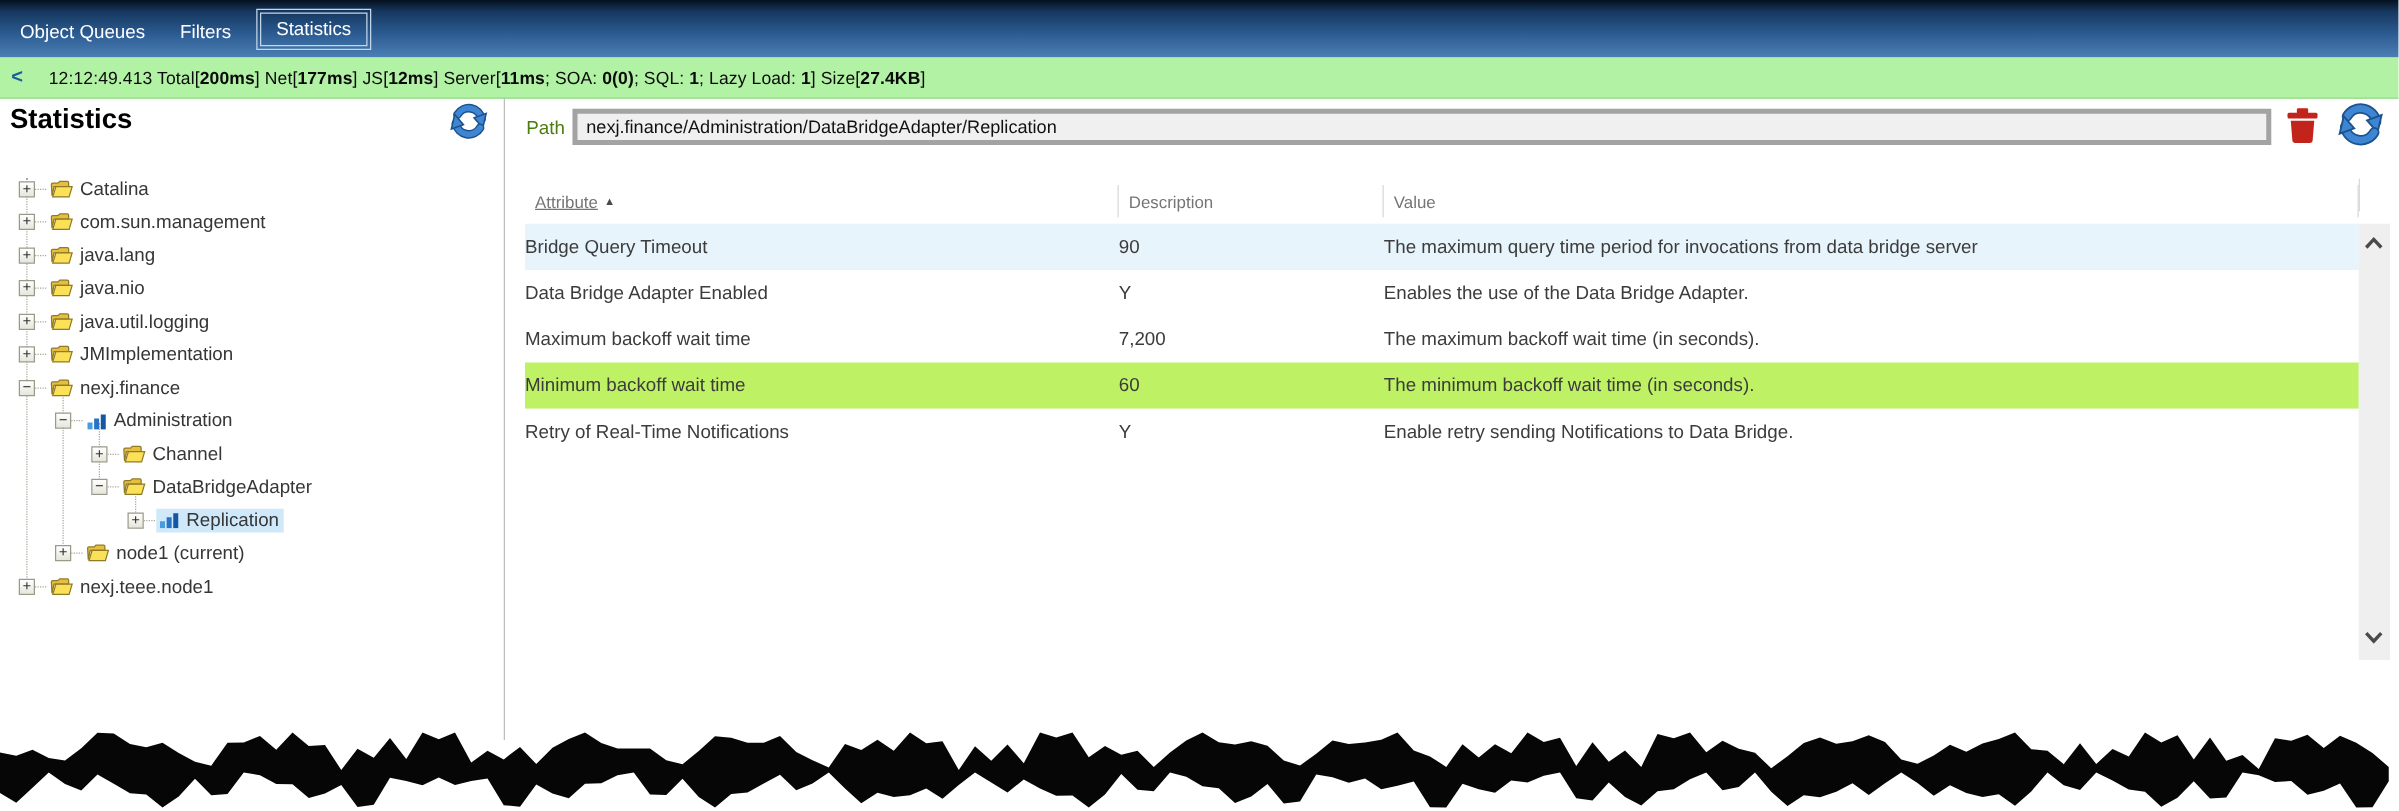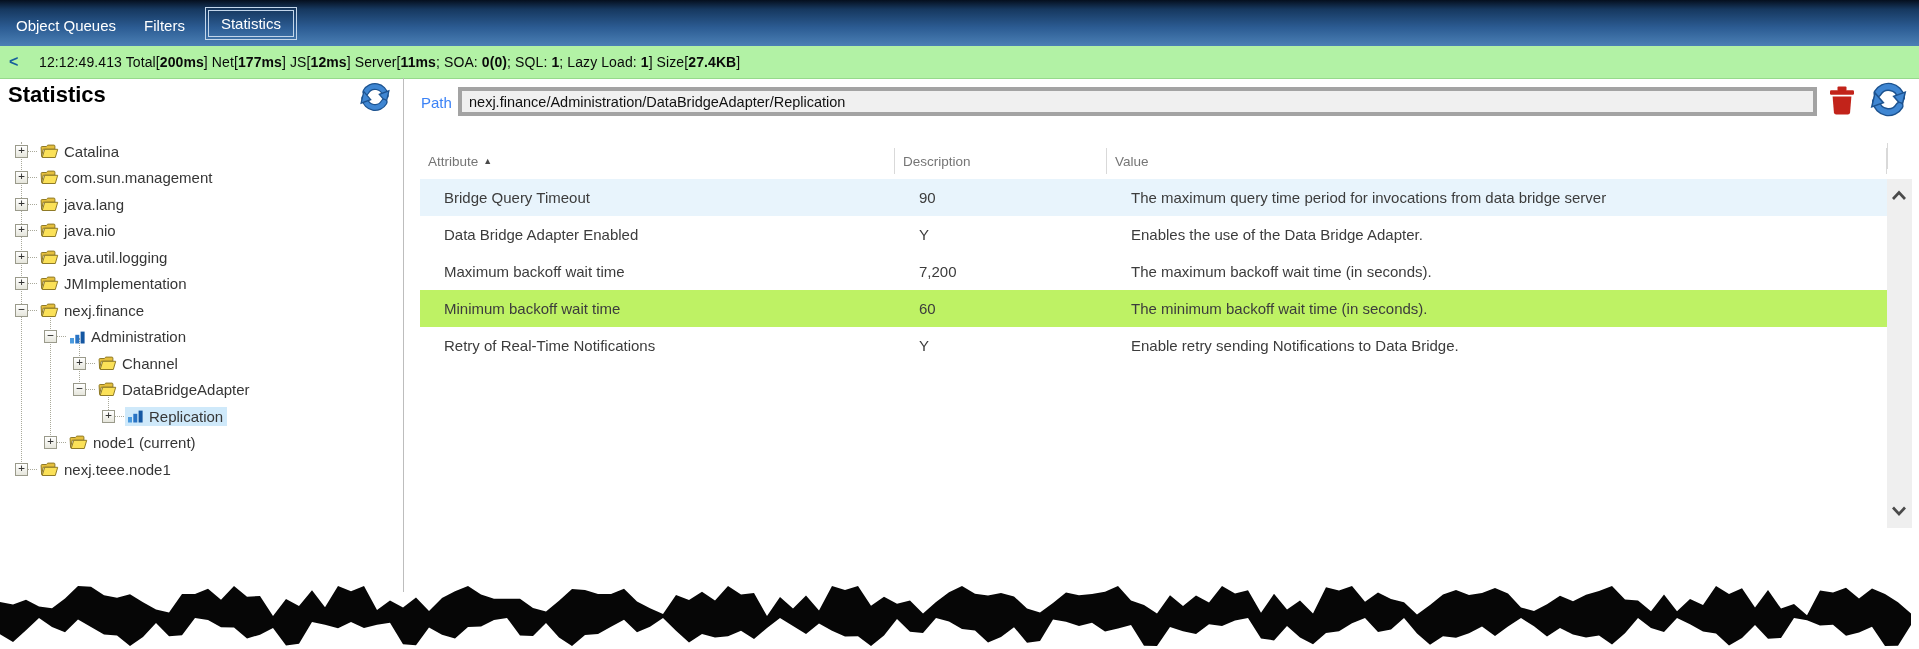--- a/index.html
+++ b/index.html
@@ -18,21 +18,21 @@
   
   .statusbar{position:absolute;left:0;top:46px;width:1919px;height:32px;background:#b2f2a5;
              border-bottom:1px solid #96d98c;display:flex;align-items:center;font-size:14px;color:#0a0a0a;}
   .back-btn{font-weight:bold;color:#17609c;font-size:16px;margin:0 0 0 9px;width:22px;}
   #status-text{margin-left:8px;letter-spacing:0.1px;}
   #status-text .seg-b{font-weight:bold;}
 
   
   .side-title{position:absolute;left:8px;top:82px;font-size:22px;font-weight:bold;color:#000;}
   .icon-btn{position:absolute;cursor:pointer;}
-  .path-label{position:absolute;left:421px;top:94px;font-size:15px;color:#3b82f6;}
+  .path-label{position:absolute;left:421px;top:94px;font-size:15px;color:#4d7c0f;}
   .path-input{position:absolute;left:458px;top:87px;width:1359px;height:29px;box-sizing:border-box;
               background:#f0f0f0;border:4px solid #a3a3a3;font-family:inherit;font-size:14.5px;
               color:#111;padding:0 0 0 7px;}
 
   
   .v-divider{position:absolute;left:403px;top:78px;width:1px;height:514px;background:#bdbdbd;}
 
   
   #tree{position:absolute;left:0;top:138px;width:400px;}
   .tree-item{height:26.5px;display:flex;align-items:center;font-size:15px;color:#363636;white-space:nowrap;}
@@ -46,26 +46,26 @@
   .tree-connector{position:absolute;width:0;border-left:1px dotted #a9a99a;}
 
   
   .grid-table{position:absolute;left:420px;top:143px;width:1467px;}
   .grid-head{display:flex;height:36px;align-items:center;}
   .hcell{font-size:13.5px;color:#757575;padding-left:8px;box-sizing:border-box;height:26px;
          display:flex;align-items:center;border-right:1px solid #d9d9d9;}
   .hcell:nth-child(1){width:475px;}
   .hcell:nth-child(2){width:212px;}
   .hcell:nth-child(3){width:780px;}
-  .hcell .sortable{}
+  .hcell .sortable{text-decoration:underline;}
   .sort-arrow{font-size:9px;color:#4a4a4a;margin-left:5px;}
   .table-row{display:flex;height:37px;background:#ffffff;}
   .table-row:nth-child(4),.table-row:nth-child(6){background:#bef264;}
   .table-row.sel{background:#e8f4fc;}
-  .tcell{font-size:15px;color:#3c3c3c;padding-left:24px;box-sizing:border-box;
+  .tcell{font-size:15px;color:#3c3c3c;padding-left:0;box-sizing:border-box;
          display:flex;align-items:center;overflow:hidden;white-space:nowrap;}
   .tcell:nth-child(1){width:475px;}
   .tcell:nth-child(2){width:212px;text-align:center;}
   .tcell:nth-child(3){width:780px;}
 
   
   .scrollbar{position:absolute;left:1887px;top:179px;width:25px;height:349px;background:#efefef;}
   .scroll-arrow{position:absolute;left:4px;}
   .scroll-arrow.up{top:8px;}
   .scroll-arrow.down{bottom:8px;}

